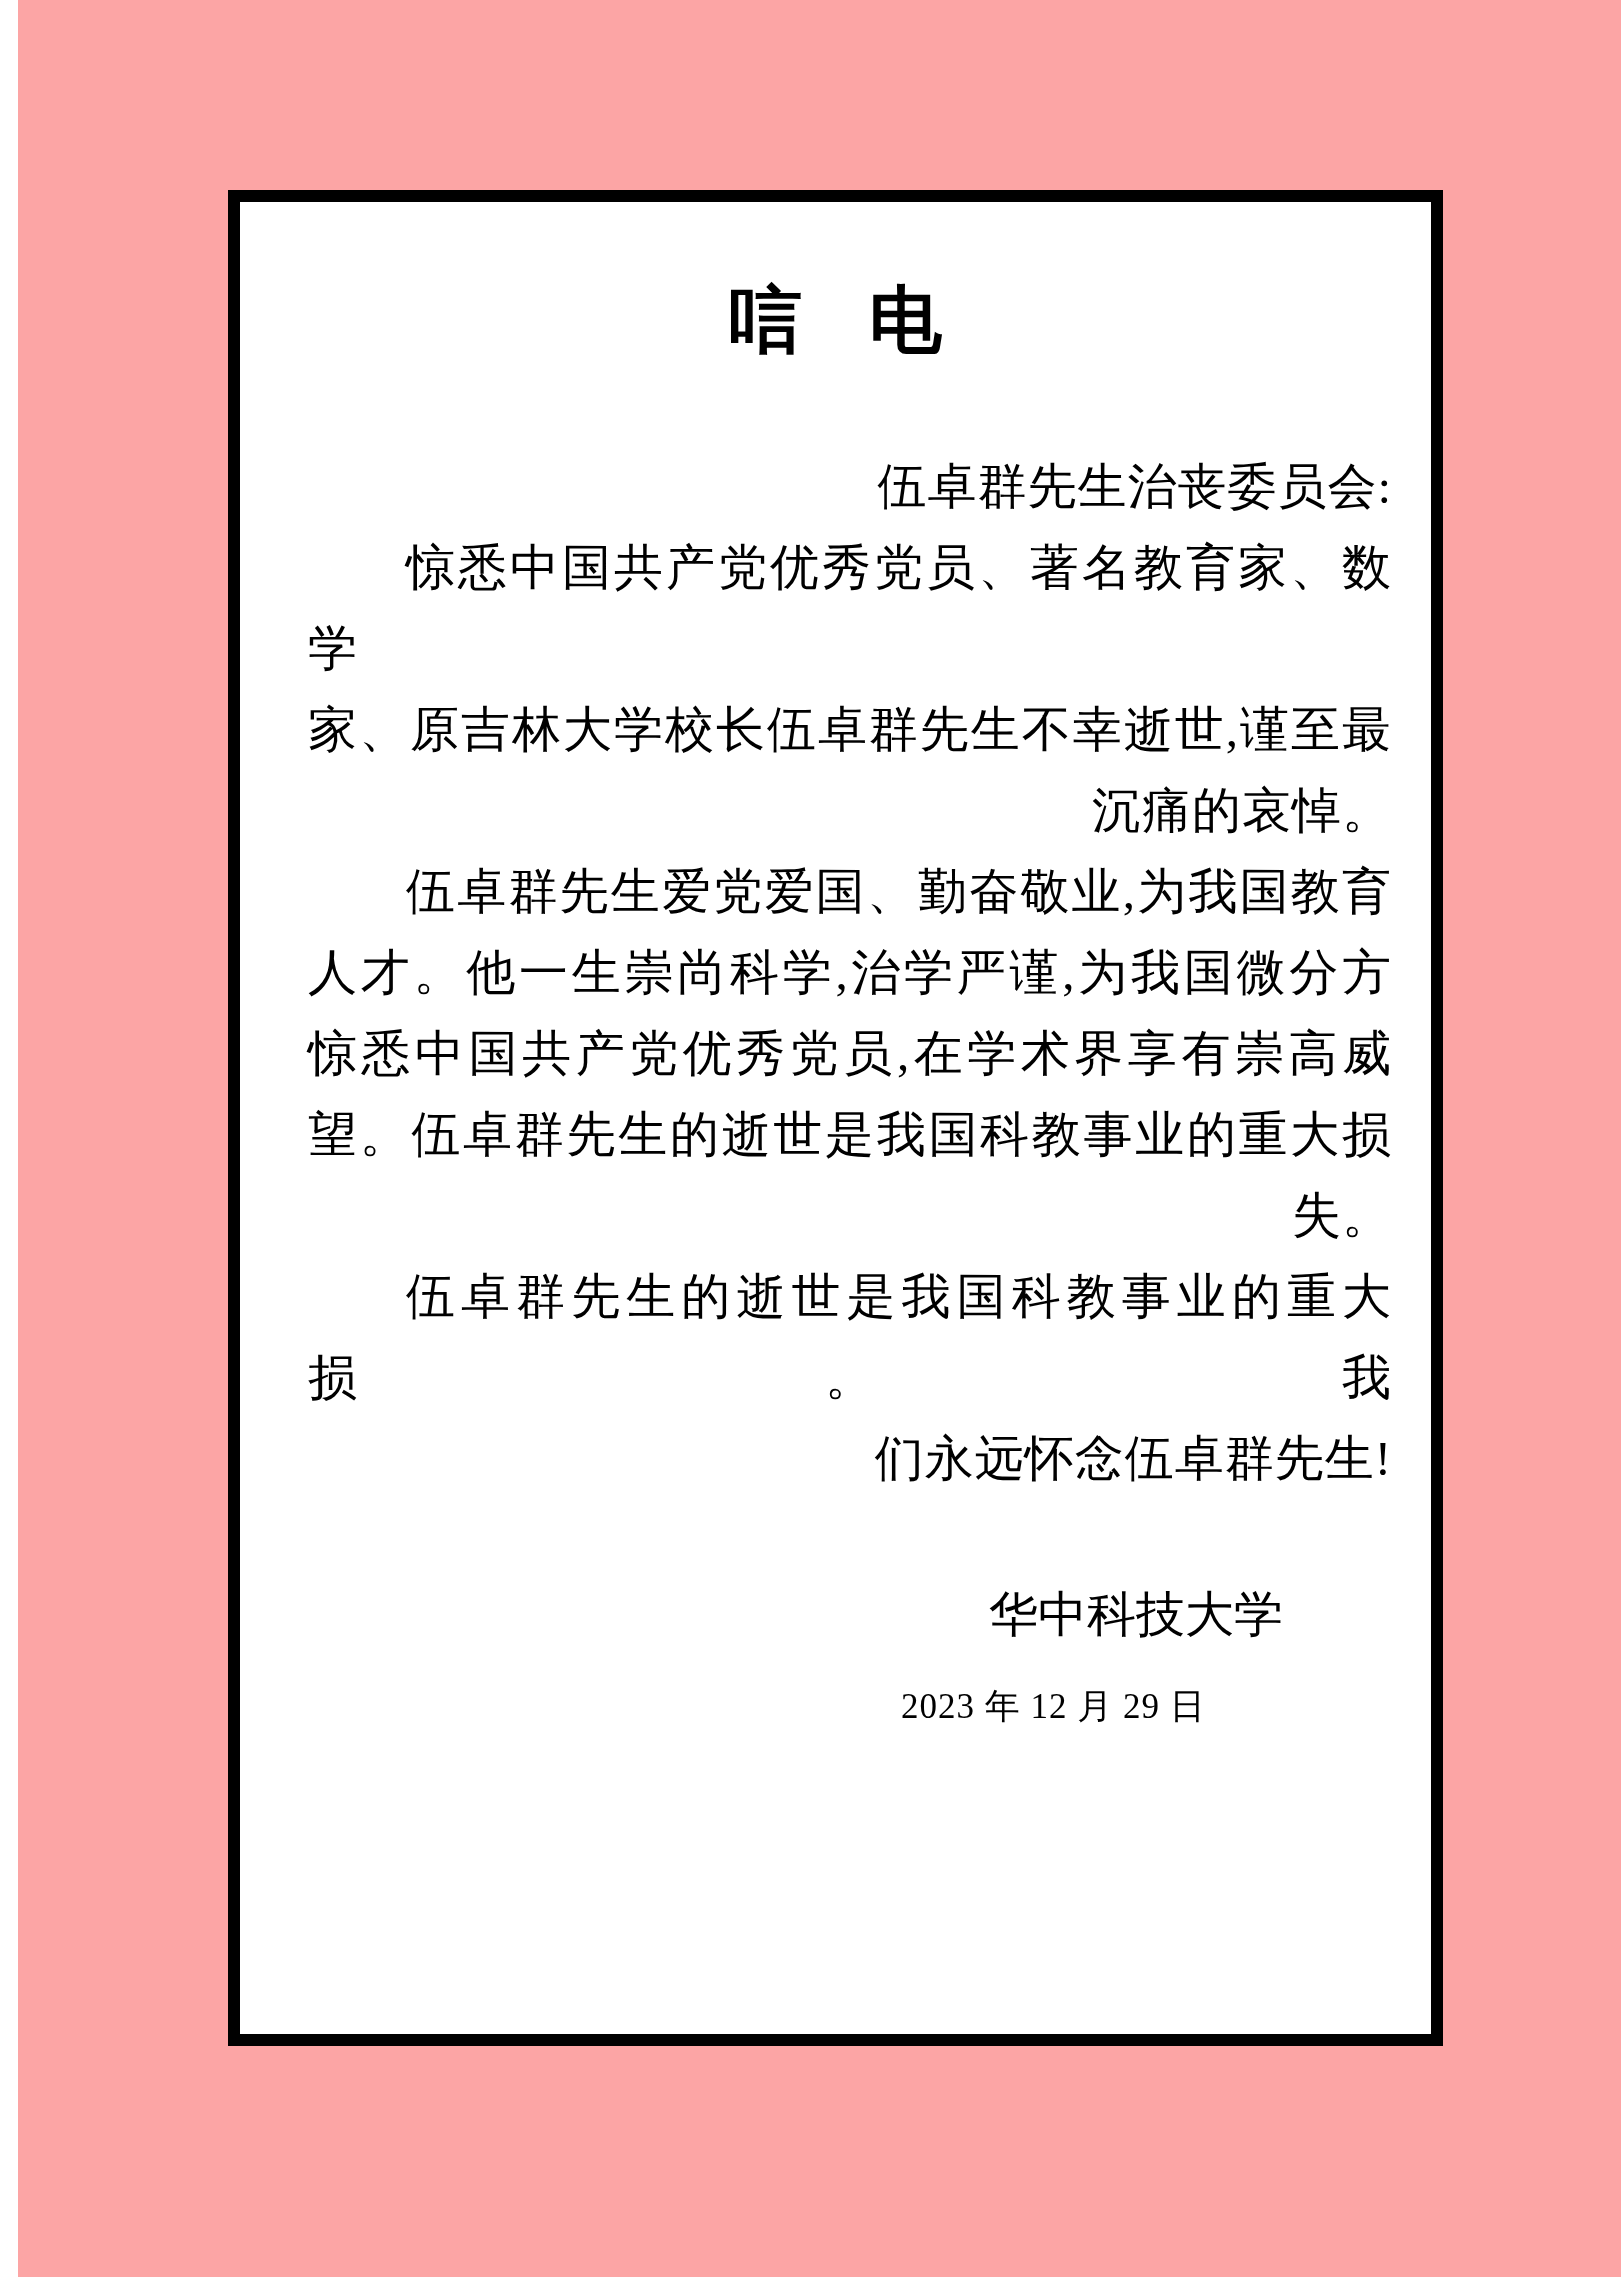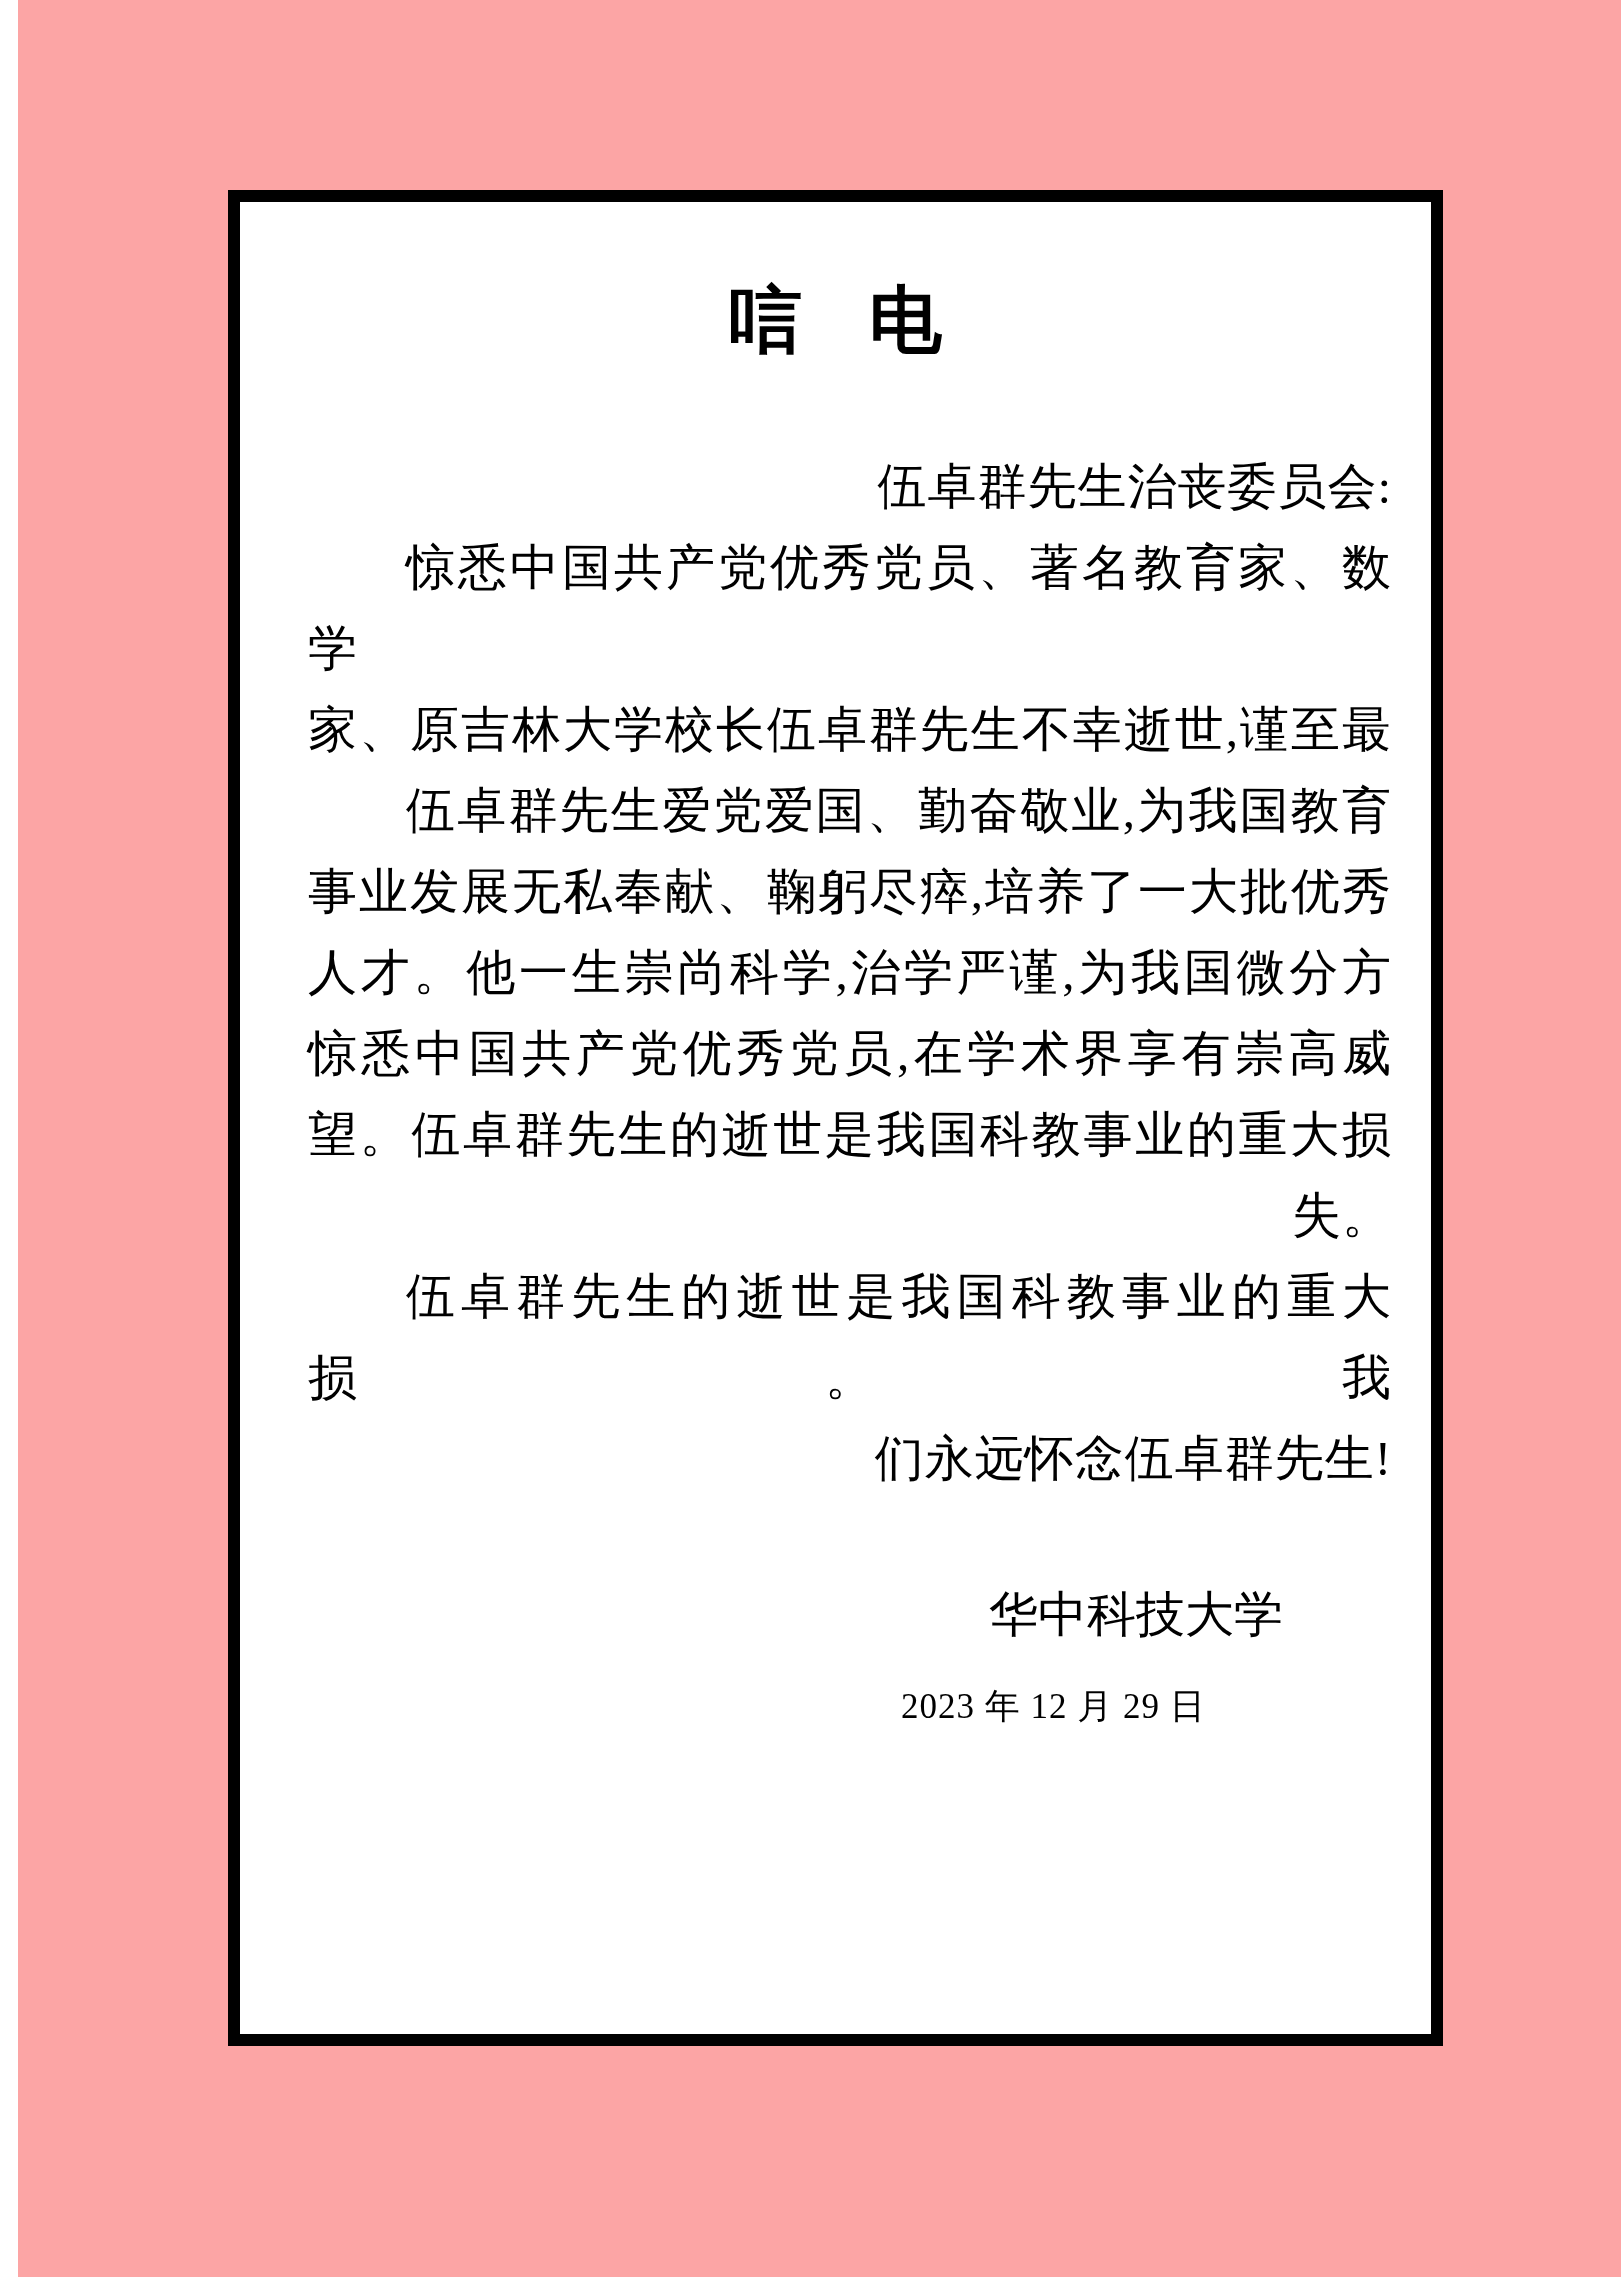--- a/index.html
+++ b/index.html
@@ -91,22 +91,22 @@
   <div class="doc-border"></div>
 
   <div class="doc-title">
     <span class="title-inner">唁电</span>
   </div>
 
   <div class="doc-body">
     <div class="line">伍卓群先生治丧委员会:</div>
     <div class="line justify indent">惊悉中国共产党优秀党员、著名教育家、数学</div>
     <div class="line justify">家、原吉林大学校长伍卓群先生不幸逝世,谨至最</div>
+    <div class="line">沉痛的哀悼。</div>
     <div class="line justify indent">伍卓群先生爱党爱国、勤奋敬业,为我国教育</div>
-    <div class="line justify">事业发展无私奉献、鞠躬尽瘁,培养了一大批优秀</div>
     <div class="line justify">人才。他一生崇尚科学,治学严谨,为我国微分方</div>
     <div class="line justify">惊悉中国共产党优秀党员,在学术界享有崇高威</div>
     <div class="line justify">望。伍卓群先生的逝世是我国科教事业的重大损</div>
     <div class="line">失。</div>
     <div class="line justify indent">伍卓群先生的逝世是我国科教事业的重大损。我</div>
     <div class="line">们永远怀念伍卓群先生!</div>
   </div>
 
   <div class="sig-org">华中科技大学</div>
 

